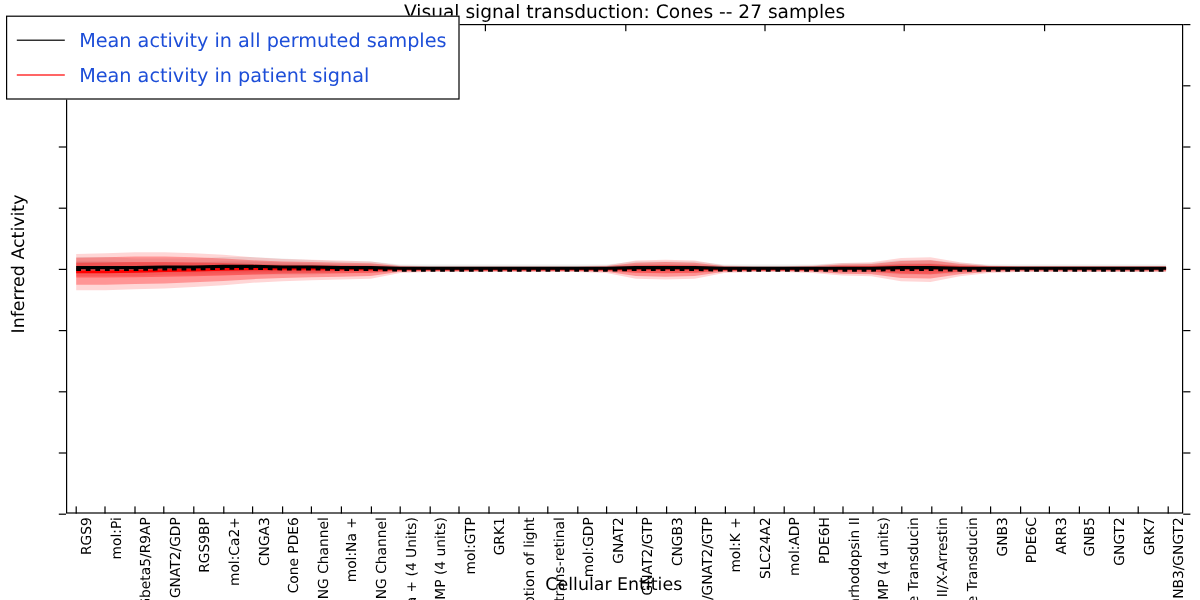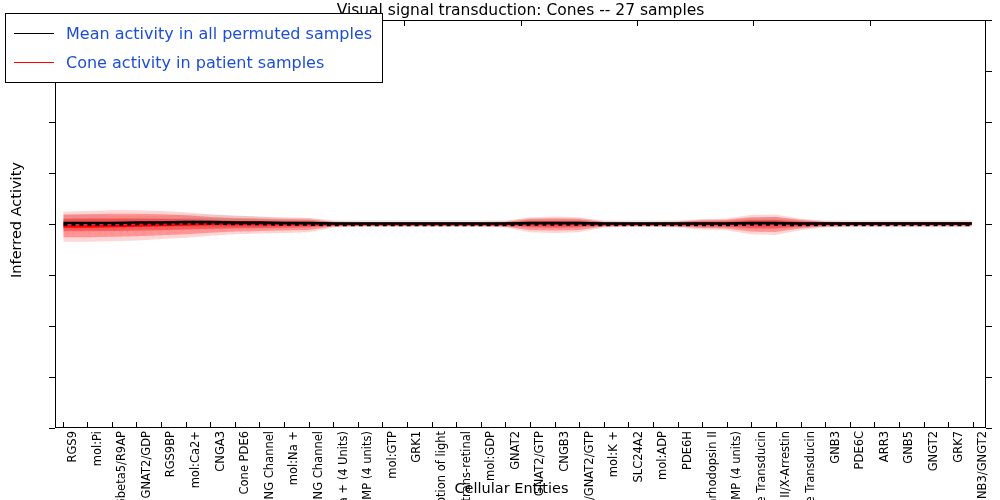--- a/index.html
+++ b/index.html
@@ -240,17 +240,17 @@
 
   <div id="x-axis-label">Cellular Entities</div>
 
   <div id="legend">
     <div class="legend-row">
       <span class="legend-swatch black"></span>
       <span class="legend-text">Mean activity in all permuted samples</span>
     </div>
     <div class="legend-row">
       <span class="legend-swatch red"></span>
-      <span class="legend-text">Cone activity in patient samples</span>
+      <span class="legend-text">Mean activity in patient signal</span>
     </div>
   </div>
 
 </div>
 
 </body></html>

